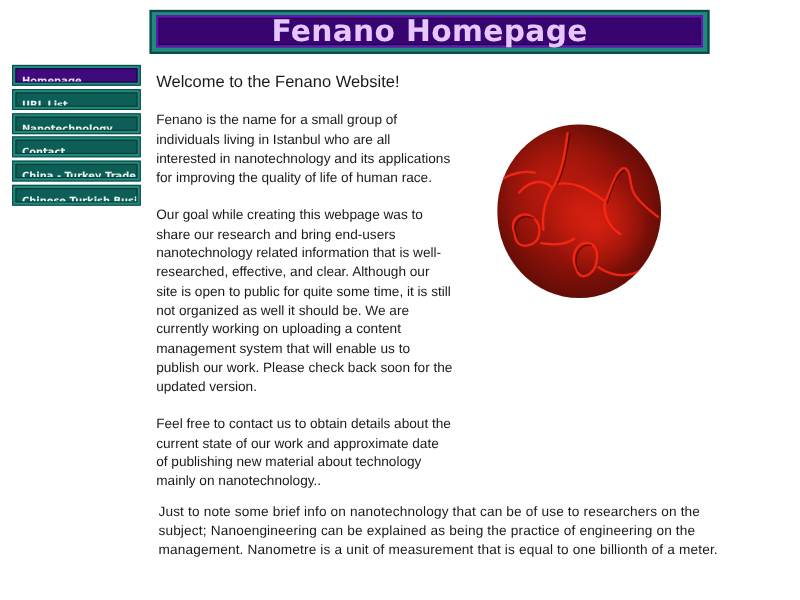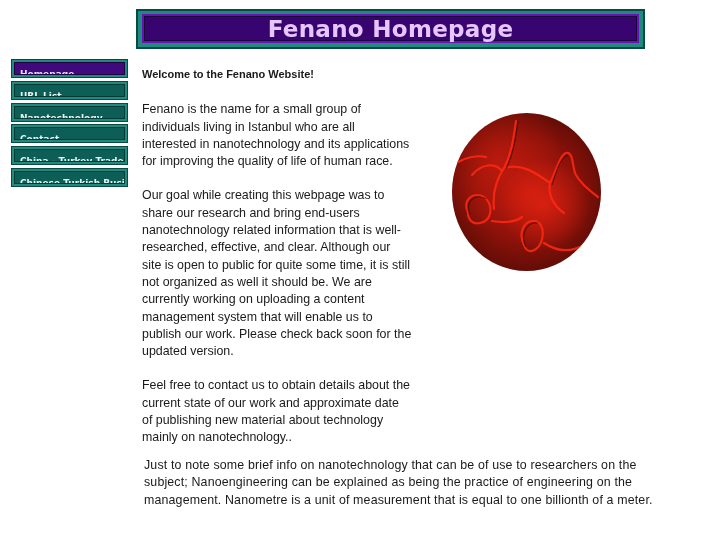--- a/index.html
+++ b/index.html
@@ -7,35 +7,35 @@
          font-family: "Liberation Sans", "DejaVu Sans", sans-serif; color: #1a1a1a; }
 
   .banner { position: absolute; left: 136px; top: 9px; width: 509px; height: 40px;
             background: #1f8a7e; box-sizing: border-box;
             border: 2px solid #0b4a44; }
   .banner-inner { position: absolute; left: 4px; top: 3px; right: 4px; bottom: 4px;
             background: #380470; border: 2px solid #6a12b8; box-sizing: border-box;
             box-shadow: inset 0 0 0 1px #1a0038;
             display: flex; align-items: center; justify-content: center; }
   .banner-title { color: #e6c6ff; font-family: "DejaVu Sans", sans-serif; font-weight: bold;
-            font-size: 23px; letter-spacing: 0.3px; }
+            font-size: 27px; letter-spacing: 0.3px; }
 
   .nav { position: absolute; left: 11px; top: 59px; width: 117px; }
   .nav-item { display: block; height: 19px; margin-bottom: 2.8px; box-sizing: border-box;
               background: #1f8a7e; border: 1px solid #0b4a44; padding: 2px 2px; position: relative; }
   .nav-item .inner { display: block; height: 100%; box-sizing: border-box;
               background: #0c5e57; border: 1px solid #053a35; padding-left: 5px;
               overflow: hidden; white-space: nowrap; }
   .nav-item.active .inner { background: #3e0a7c; border-color: #210044; }
   .nav-label { color: #e9f3f2; font-family: "DejaVu Sans", sans-serif; font-weight: bold;
               font-size: 9px; line-height: 13px; }
   .nav-item.active .nav-label { color: #ecdcff; }
 
   .content { position: absolute; left: 142px; top: 66px; width: 270px; font-size: 12.4px; line-height: 17.3px; }
-  .welcome { font-weight: bold; margin: 0 0 18px 0; font-size: 11px; }
+  .welcome { font-weight: normal; margin: 0 0 18px 0; font-size: 15px; }
   .para { margin: 17px 0 16px 0; }
   .para.last { margin-bottom: 0; }
 
   .note { position: absolute; left: 144px; top: 457px; width: 520px; font-size: 12.4px; line-height: 17.3px; letter-spacing: 0.15px; }
 
   .orb { position: absolute; left: 452px; top: 113px; width: 149px; height: 158px; border-radius: 50%;
          background:
            radial-gradient(ellipse at 62% 58%, rgba(255,40,20,0.55) 0%, rgba(255,40,20,0) 35%),
            radial-gradient(ellipse at 30% 30%, rgba(210,30,15,0.6) 0%, rgba(0,0,0,0) 45%),
            radial-gradient(circle at 50% 50%, #b8190c 0%, #8e120a 45%, #5a0c06 78%, #2a0503 100%);

